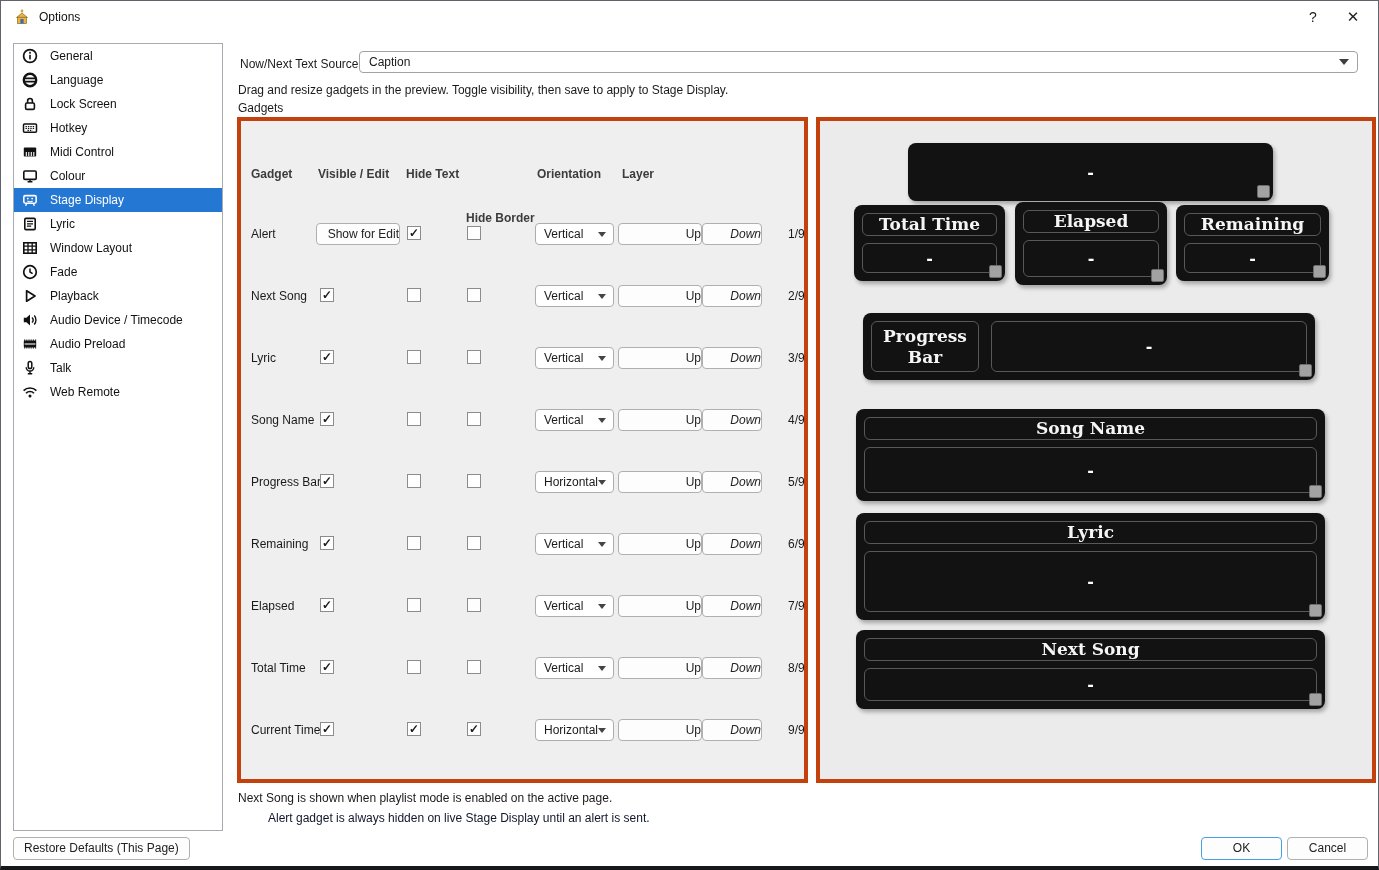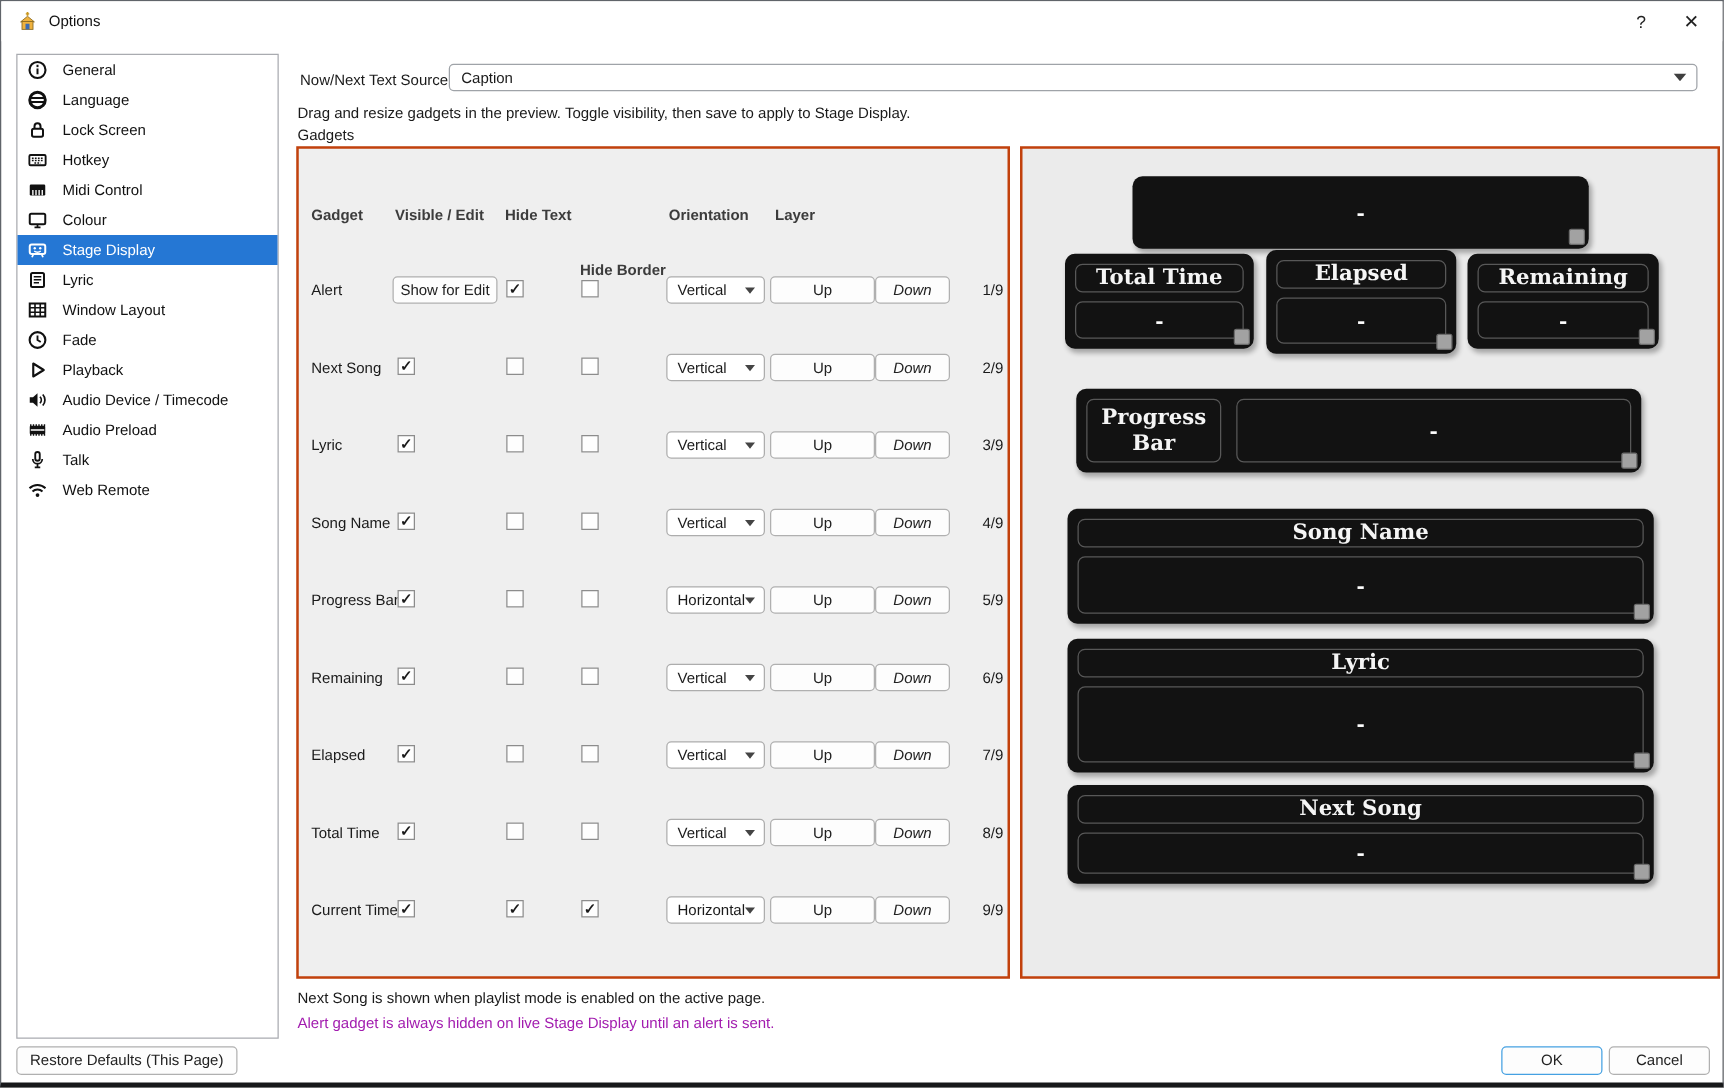--- a/index.html
+++ b/index.html
@@ -22,37 +22,37 @@
   .side-item{position:relative;height:24px;line-height:24px;padding-left:36px;color:#111;cursor:default;white-space:nowrap;}
   .side-item .icon{position:absolute;left:8px;top:4px;width:16px;height:16px;color:#111;}
   .side-item.selected{background:var(--accent,#2577d4);color:#fff;}
   .side-item.selected .icon{color:#fff;}
   .icon svg{display:block;width:16px;height:16px;}
   
   .lbl{position:absolute;white-space:nowrap;}
   .combo{position:absolute;background:#fff;border:1px solid #9fa3a8;border-radius:4px;height:22px;line-height:20px;padding:0 22px 0 9px;}
   .combo .arrow{position:absolute;right:8px;top:7px;width:0;height:0;border-left:5px solid transparent;border-right:5px solid transparent;border-top:6px solid #3f3f3f;}
   .source-combo{left:358px;top:50px;width:999px;}
-  .note-gray{color:#a21caf;}
-  
-  .panel{position:absolute;border:2px solid #c2410c;}
+  .note-gray{color:#0f172a;margin-left:30px;}
+  
+  .panel{position:absolute;border:4px solid #c2410c;}
   .gadgets-panel{left:236px;top:116px;width:571px;height:666px;background:#efefef;}
   .preview-panel{left:815px;top:116px;width:560px;height:666px;background:#ebebeb;}
   
   .thead{position:absolute;top:46px;left:0;width:100%;height:18px;font-weight:bold;color:#3c3c3c;}
   .thead span{position:absolute;white-space:nowrap;}
   .h-gadget{left:10px;}.h-visible{left:77px;}.h-hidetext{left:165px;}
   .h-hideborder{left:225px;margin-top:44px;}.h-orientation{left:296px;}.h-layer{left:381px;}
   .trow{position:absolute;left:0;width:100%;height:24px;}
   .cell-name{position:absolute;left:10px;top:0;line-height:24px;white-space:nowrap;}
   .cb{position:absolute;top:4px;width:14px;height:14px;background:#fefefe;border:1px solid #8c8c8c;
       font-size:12px;font-weight:bold;line-height:12px;text-align:center;color:#1a1a1a;cursor:default;}
   .cb-vis{left:79px;}.cb-ht{left:166px;}.cb-hb{left:226px;}
   .pbtn{position:absolute;top:1px;height:22px;background:#fdfdfd;border:1px solid #b0b0b0;border-radius:4px;
-      font-family:inherit;font-size:12px;color:#222;text-align:center;line-height:20px;padding:0;cursor:default;}
+      font-family:inherit;font-size:12px;color:#222;text-align:right;line-height:20px;padding:0;cursor:default;}
   .btn-edit{left:75px;width:84px;}
   .btn-up{left:377px;width:84px;}
   .btn-down{left:461px;width:60px;font-style:italic;}
   .orient{position:absolute;left:294px;top:1px;width:79px;height:22px;background:#fff;border:1px solid #adadad;border-radius:4px;
       line-height:20px;padding-left:8px;cursor:default;}
   .orient .arrow{position:absolute;right:7px;top:8px;width:0;height:0;border-left:4px solid transparent;border-right:4px solid transparent;border-top:5px solid #444;}
   .layer-num{position:absolute;left:547px;top:0;line-height:24px;}
   
   .gadget{position:absolute;background:#121212;border-radius:8px;box-shadow:2px 3px 4px rgba(0,0,0,.3);
       font-family:"DejaVu Serif",serif;font-weight:bold;color:#f5f5f5;}

